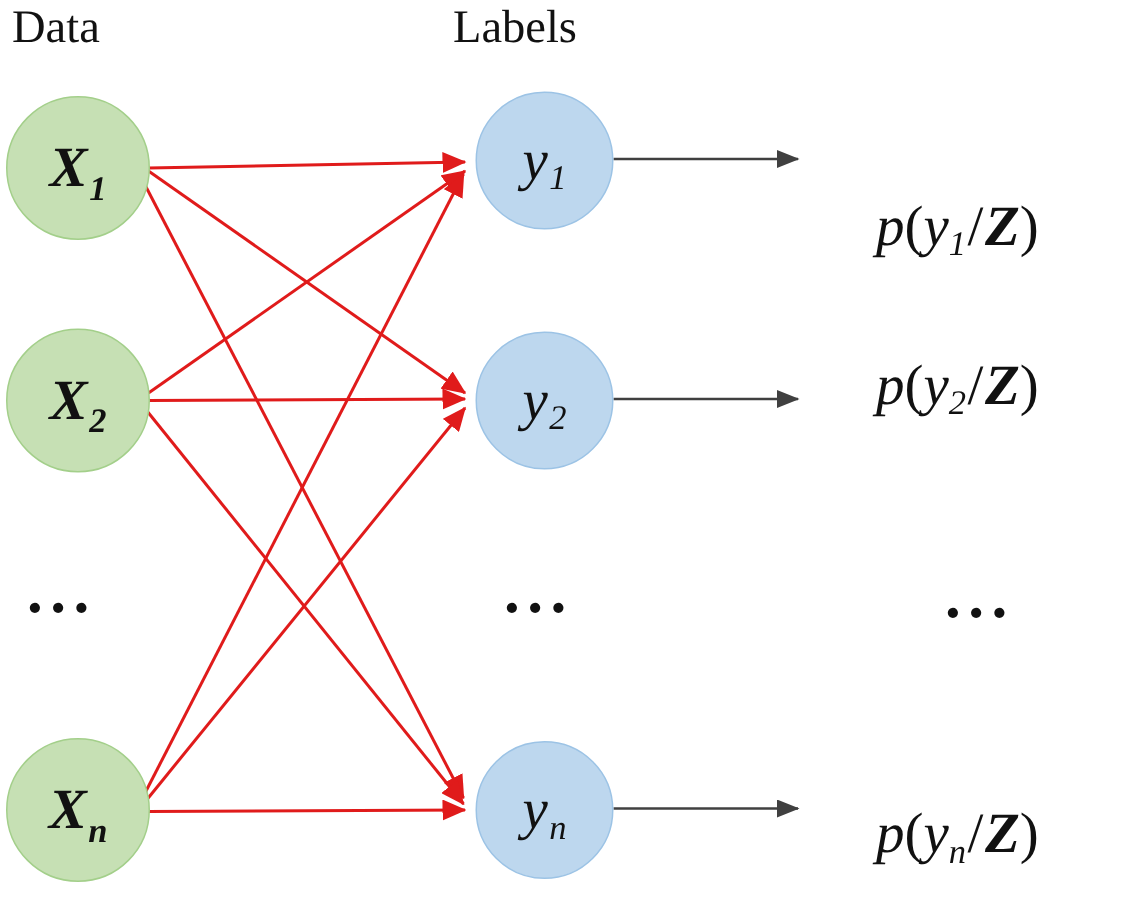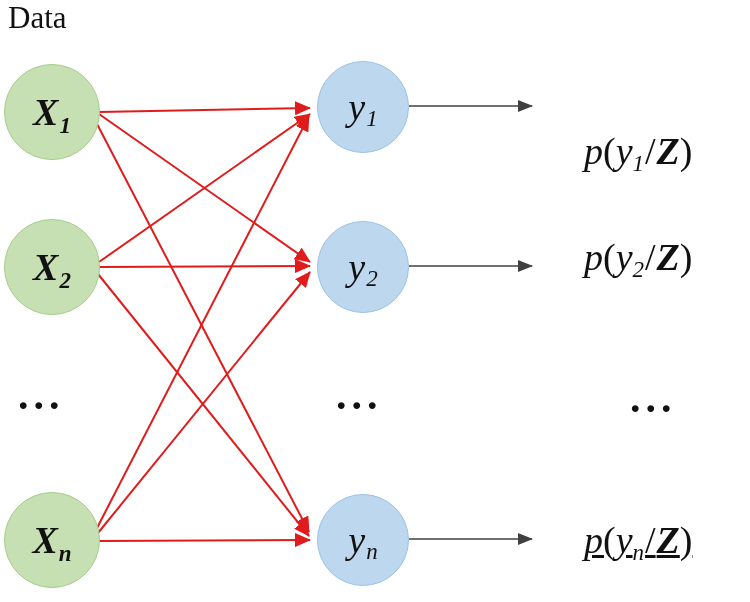--- a/index.html
+++ b/index.html
@@ -103,21 +103,21 @@
   .prob {
     position: absolute;
     left: 584px;
     font-size: 38px;
     line-height: 44px;
     color: var(--text-color);
     white-space: nowrap;
   }
   .pr1 { top: 81px; margin-top: 48px; }
   .pr2 { top: 235px; }
-  .pr3 { top: 518px; text-decoration: underline; }
+  .pr3 { top: 534px; }
   .prob .it   { font-style: italic; }
   .prob .bit  { font-style: italic; font-weight: 700; }
   .prob .par  { font-style: normal; }
   .prob .sep  { font-style: normal; padding: 0 1px; }
   .prob sub {
     font-style: italic;
     font-size: 23px;
     line-height: 1;
     vertical-align: -7px;
   }
@@ -150,20 +150,21 @@
     </g>
 
     <g>
       <line class="edge-gray" x1="409" y1="106" x2="532" y2="106" marker-end="url(#mg)"></line>
       <line class="edge-gray" x1="409" y1="266" x2="532" y2="266" marker-end="url(#mg)"></line>
       <line class="edge-gray" x1="409" y1="539" x2="532" y2="539" marker-end="url(#mg)"></line>
     </g>
   </svg>
 
   <div class="hdr hdr-data">Data</div>
+  <div class="hdr hdr-labels">Labels</div>
 
   <div class="node data-node dn1">
     <span class="nvar">X</span>
       <span class="nsub">1</span>
   </div>
   <div class="node data-node dn2">
     <span class="nvar">X</span>
       <span class="nsub">2</span>
   </div>
   <div class="node data-node dn3">

